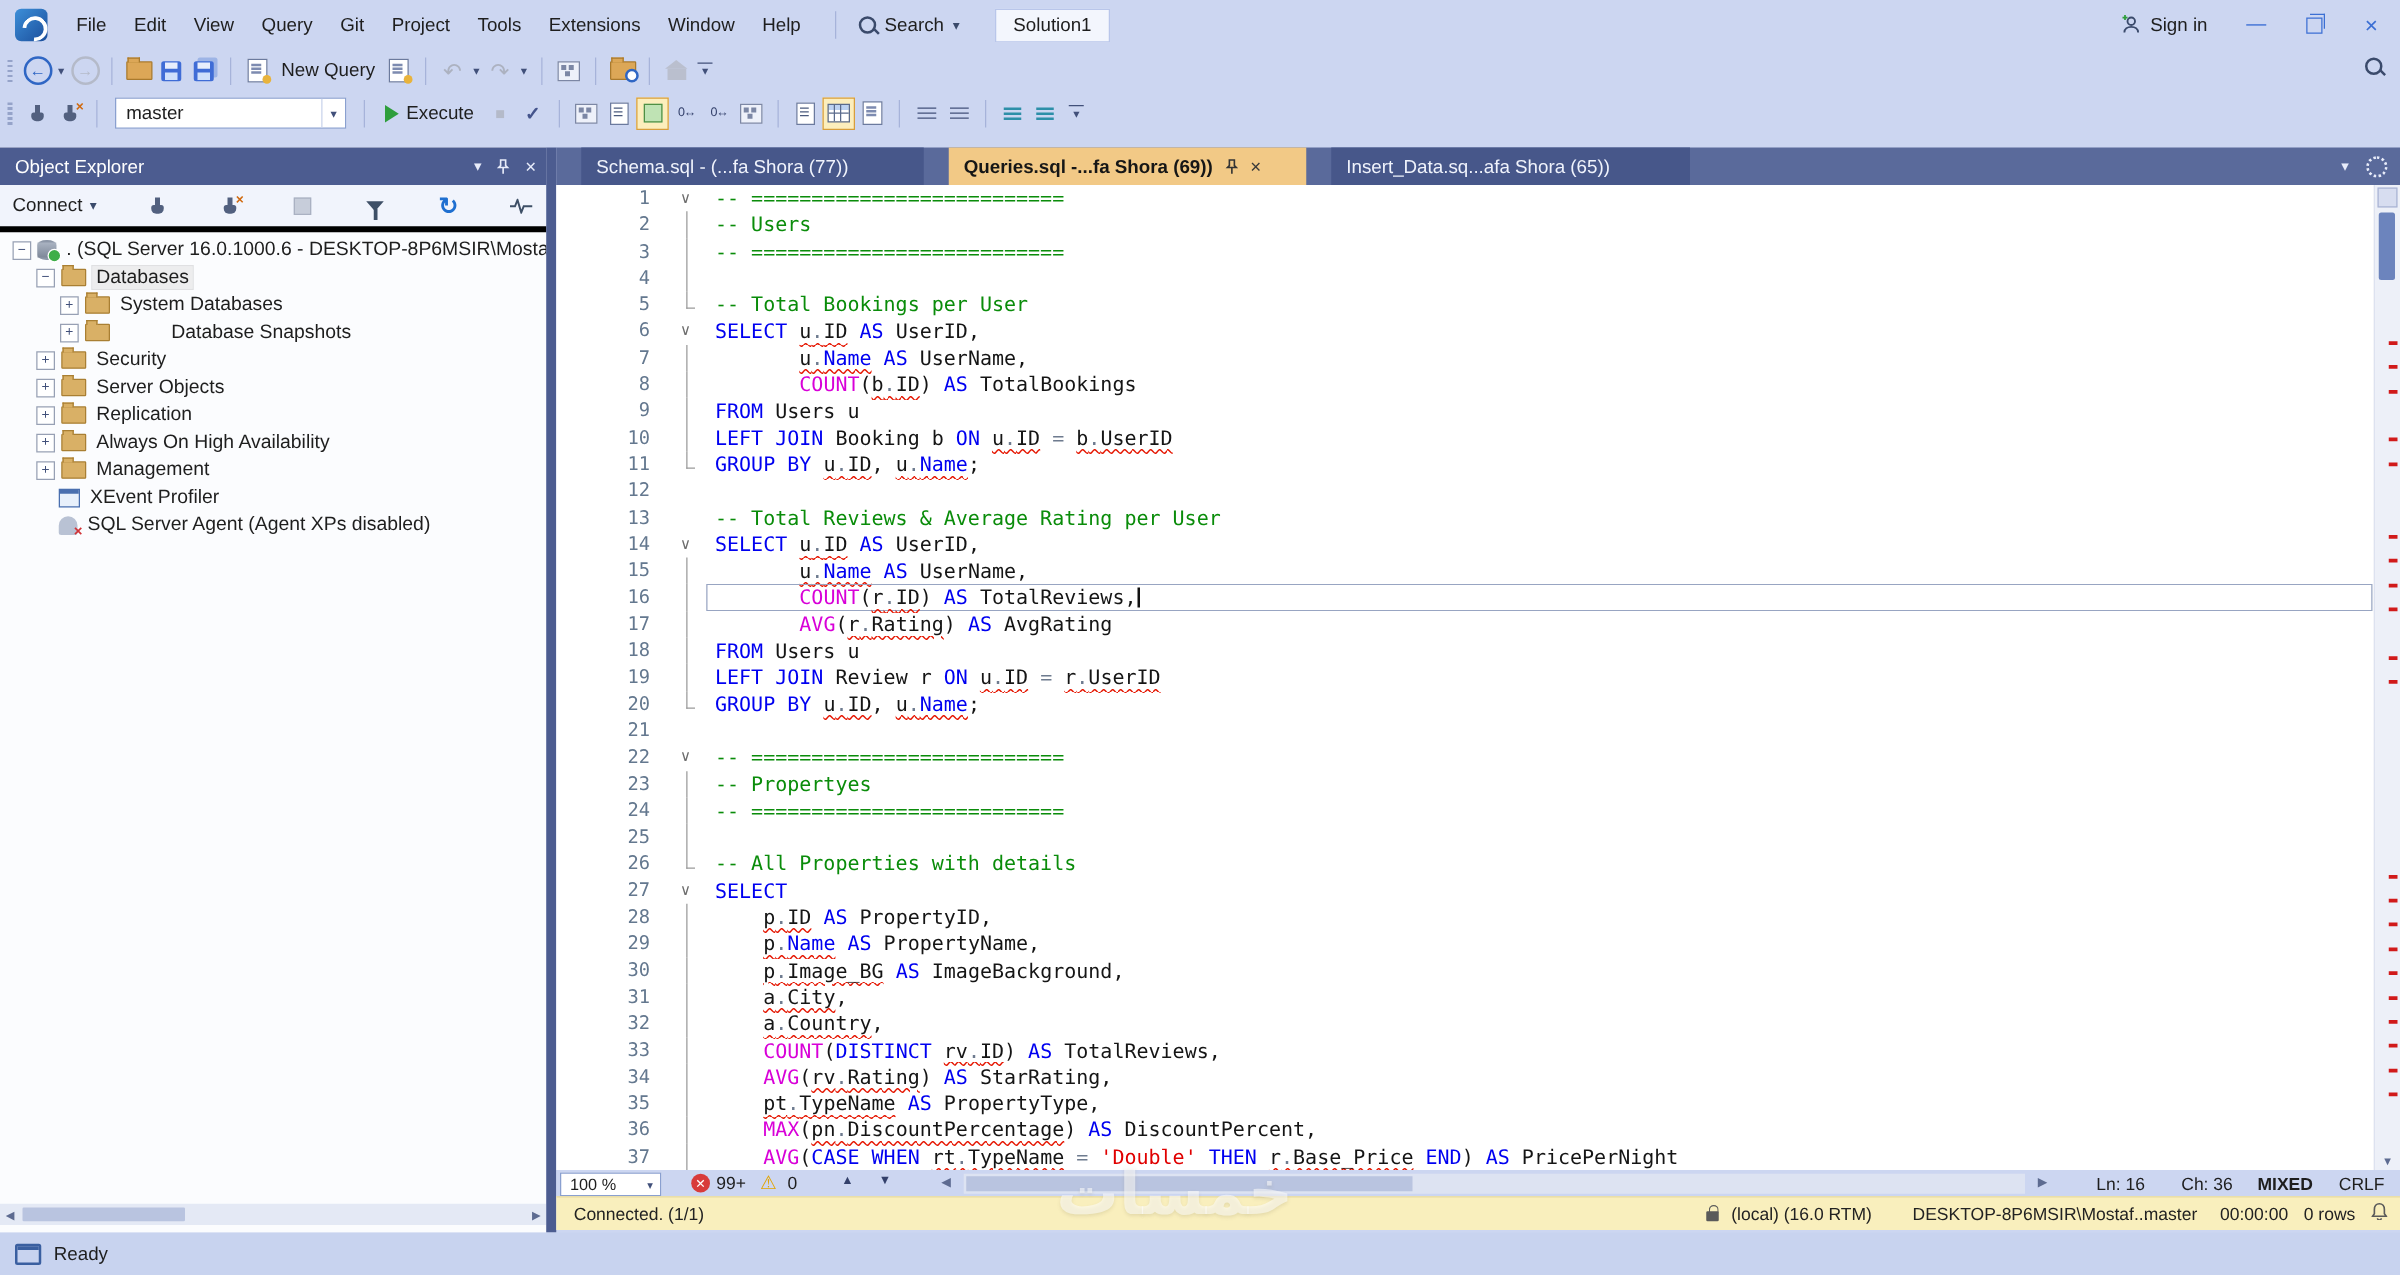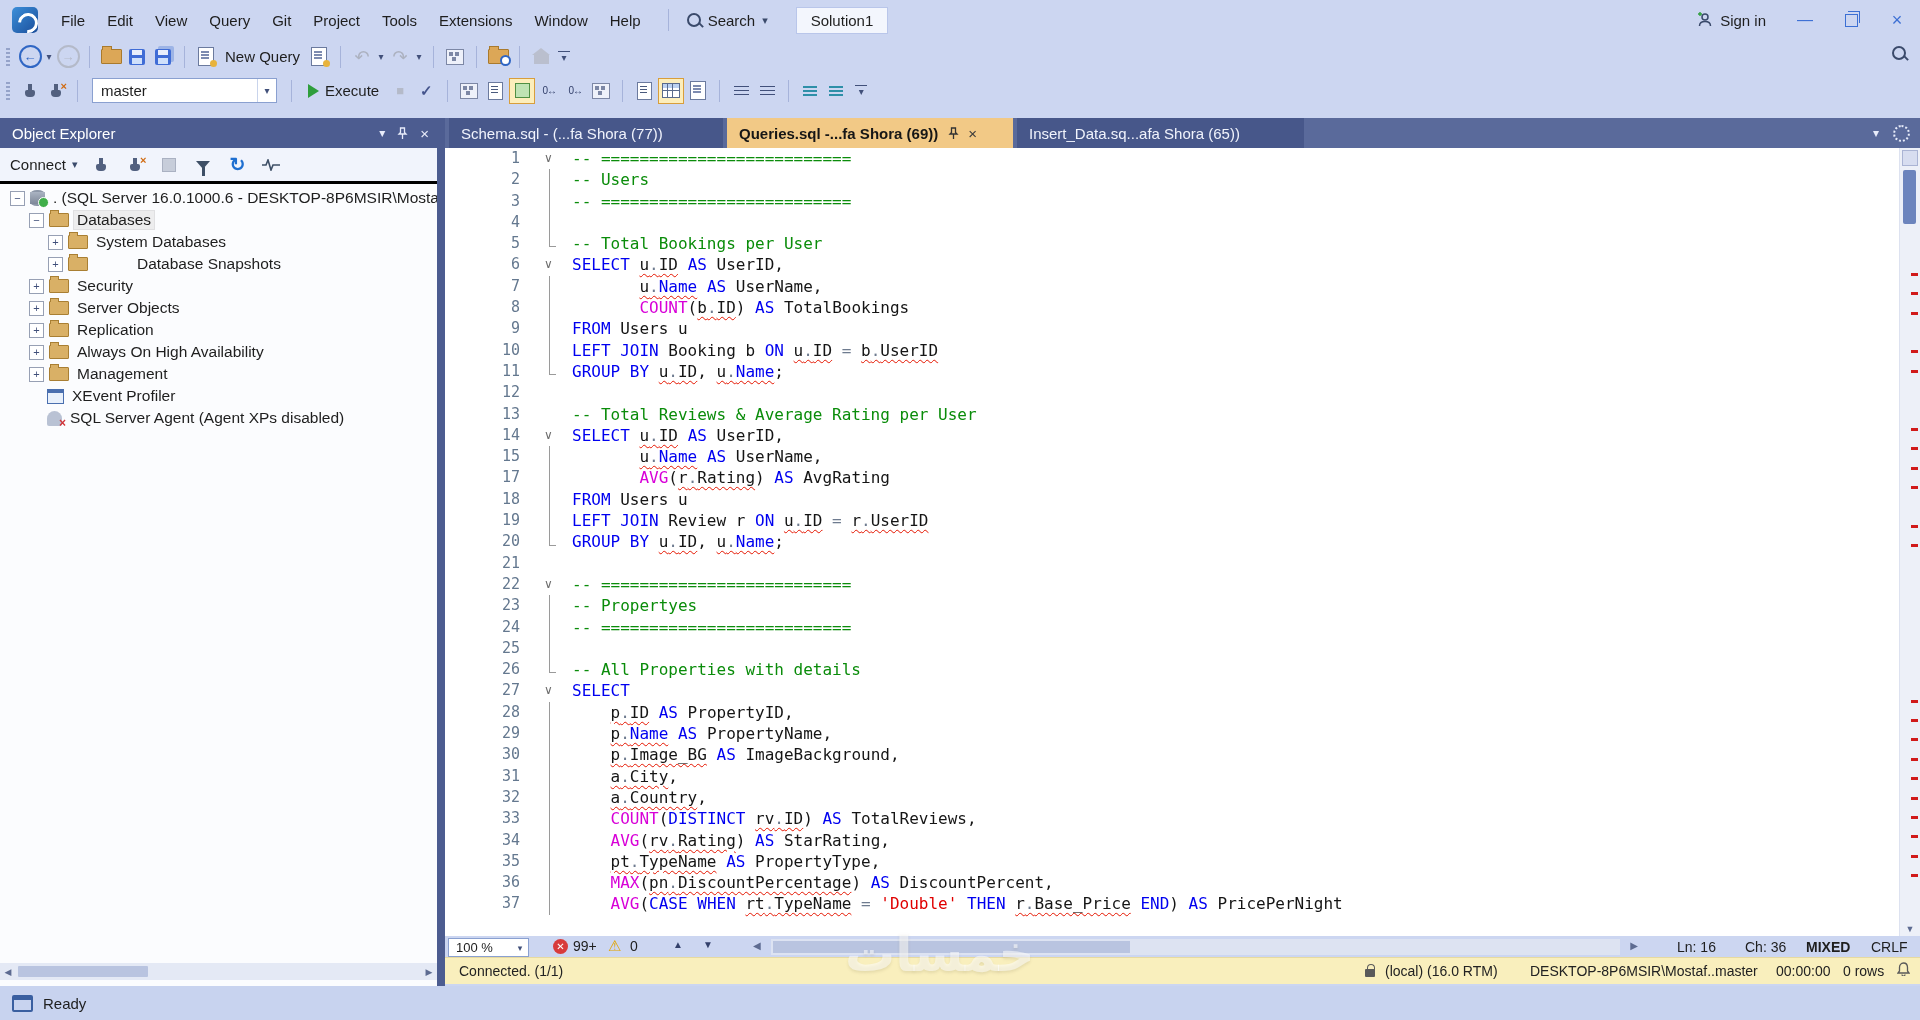--- a/index.html
+++ b/index.html
@@ -71,21 +71,21 @@
   .play{width:0;height:0;border-left:11px solid #2e9e3c;border-top:7px solid transparent;border-bottom:7px solid transparent;}
   .parse{color:#44548c;font-weight:bold;font-size:15px;}
   .find-right{position:absolute;right:14px;top:6px;}
 
   
   #main{position:absolute;top:118px;left:0;right:0;bottom:34px;}
   #oe{position:absolute;left:0;top:0;width:437px;bottom:0;background:#fbfcfe;display:flex;flex-direction:column;}
   .oe-header{height:30px;background:#4c5c90;color:#fff;display:flex;align-items:center;padding:0 8px 0 12px;font-size:15px;flex:0 0 auto;}
   .oe-header .hicons{margin-left:auto;display:flex;align-items:center;gap:12px;font-size:12px;color:#e8ecfa;}
   .pin-svg{display:block;}
-  .oe-toolbar{height:33px;display:flex;align-items:center;gap:14px;padding:0 10px;background:#f1f4fc;border-bottom:3px solid #000000;font-size:15px;flex:0 0 auto;}
+  .oe-toolbar{height:33px;display:flex;align-items:center;gap:14px;padding:0 10px;background:#f1f4fc;border-bottom:5px solid #000000;font-size:15px;flex:0 0 auto;justify-content:space-between;}
   .oe-toolbar .oi{display:flex;align-items:center;justify-content:center;width:20px;height:20px;}
   .funnel{width:0;height:0;border-left:7px solid transparent;border-right:7px solid transparent;border-top:8px solid #3e4f66;position:relative;}
   .funnel:after{content:"";position:absolute;left:-1.5px;top:-2px;width:3px;height:9px;background:#3e4f66;}
   .refresh{color:#1f6fd0;font-size:19px;font-weight:bold;}
   .disabled-sq{width:12px;height:12px;background:#c7cdda;border:1px solid #aab1c2;}
   #oe-tree{flex:1;overflow:hidden;padding-top:3px;background:#fbfcfe;}
   .trow{height:22px;display:flex;align-items:center;font-size:15.5px;white-space:nowrap;overflow:hidden;}
   .expander{width:13px;height:13px;border:1px solid #97a0b4;background:#fff;color:#41507a;font-size:11px;line-height:11px;display:flex;align-items:center;justify-content:center;flex:0 0 auto;margin-right:5px;}
   .tree-icon{margin-right:5px;flex:0 0 auto;}
   .ic-folder{width:18px;height:12px;background:#d9b066;border:1px solid #a97f33;border-radius:1px;position:relative;}
@@ -99,21 +99,21 @@
   .ic-xevent:before{content:"";position:absolute;left:0;top:0;right:0;height:3px;background:#4a6faf;}
   .sel-soft{background:#ededee;outline:1px solid #e0e0e2;}
   .oe-hscroll{position:absolute;left:0;bottom:6px;width:437px;height:17px;background:#e4e9f5;display:flex;align-items:center;}
   .scroll-arrow{width:16px;font-size:9px;color:#5d6b91;display:flex;justify-content:center;}
   .hthumb{height:11px;background:#b9c4e0;border-radius:1px;}
 
   #splitter{position:absolute;left:437px;width:8px;top:0;bottom:0;background:#4c5c90;}
 
   #editor{position:absolute;left:445px;right:0;top:0;bottom:0;}
   .tabstrip{position:absolute;top:0;left:0;right:0;height:30px;background:#5a6a9b;display:flex;align-items:stretch;}
-  .tab{display:flex;align-items:center;margin-left:4px;padding:0 12px;font-size:15px;color:#f0f3fc;background:#47578a;white-space:nowrap;overflow:hidden;}
+  .tab{display:flex;align-items:center;margin-left:20px;padding:0 12px;font-size:15px;color:#f0f3fc;background:#47578a;white-space:nowrap;overflow:hidden;}
   .tab.active{background:#f2c986;color:#161616;font-weight:bold;}
   .tab .tab-close{margin-left:9px;font-weight:normal;font-size:15px;color:#3a3a3a;}
   .tab .tab-pin{margin-left:10px;display:flex;align-items:center;}
   .strip-icons{margin-left:auto;display:flex;align-items:center;gap:14px;padding-right:10px;color:#e8ecfa;font-size:12px;}
   .gear{width:13px;height:13px;border:2px dotted #e8ecfa;border-radius:50%;}
 
   #code-wrap{position:absolute;top:30px;left:0;right:0;bottom:50px;background:#ffffff;overflow:hidden;}
   .code-line{display:flex;height:21.3px;line-height:21.3px;}
   .cl-num{width:75px;text-align:right;font-family:"DejaVu Sans Mono",monospace;font-size:15px;color:#64788f;flex:0 0 auto;}
   .cl-fold{width:26px;margin-left:19px;position:relative;flex:0 0 auto;color:#6d6d6d;font-size:12px;}
@@ -570,20 +570,27 @@
               <span class="fv">∨</span>
             </span>
             <span class="cl-code"><span class="tk-k">SELECT</span><span class="tk-p"> </span><span class="tk-p sq">u</span><span class="tk-o sq">.</span><span class="tk-p sq">ID</span><span class="tk-p"> </span><span class="tk-k">AS</span><span class="tk-p"> UserID,</span></span>
           </div>
           <div class="code-line">
             <span class="cl-num">15</span>
             <span class="cl-fold">
               <span class="fb"></span>
             </span>
             <span class="cl-code"><span class="tk-p">       </span><span class="tk-p sq">u</span><span class="tk-o sq">.</span><span class="tk-k sq">Name</span><span class="tk-p"> </span><span class="tk-k">AS</span><span class="tk-p"> UserName,</span></span>
+          </div>
+          <div class="code-line cur">
+            <span class="cl-num">16</span>
+            <span class="cl-fold">
+              <span class="fb"></span>
+            </span>
+            <span class="cl-code"><span class="tk-p">       </span><span class="tk-f">COUNT</span><span class="tk-p">(</span><span class="tk-p sq">r</span><span class="tk-o sq">.</span><span class="tk-p sq">ID</span><span class="tk-p">) </span><span class="tk-k">AS</span><span class="tk-p"> TotalReviews,</span><span class="caret"></span></span>
           </div>
           <div class="code-line">
             <span class="cl-num">17</span>
             <span class="cl-fold">
               <span class="fb"></span>
             </span>
             <span class="cl-code"><span class="tk-p">       </span><span class="tk-f">AVG</span><span class="tk-p">(</span><span class="tk-p sq">r</span><span class="tk-o sq">.</span><span class="tk-p sq">Rating</span><span class="tk-p">) </span><span class="tk-k">AS</span><span class="tk-p"> AvgRating</span></span>
           </div>
           <div class="code-line">
             <span class="cl-num">18</span>

